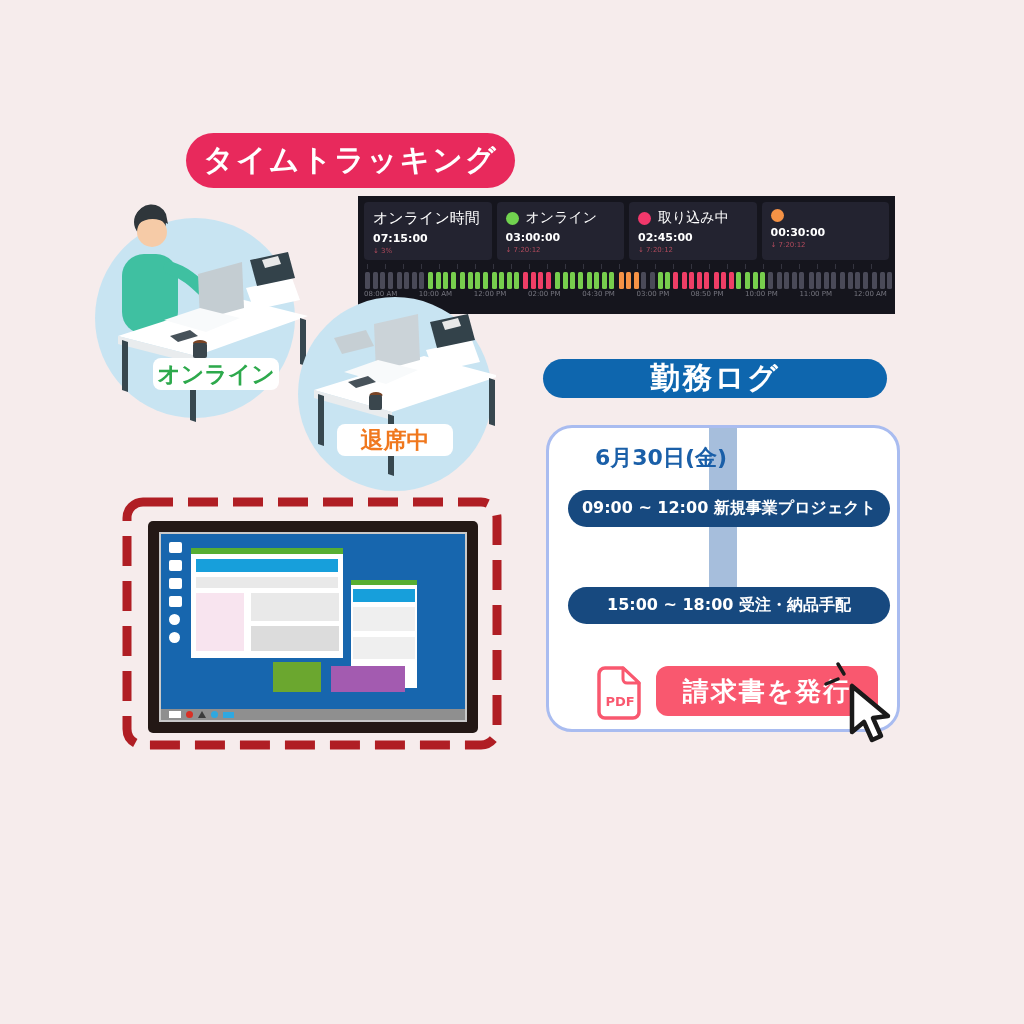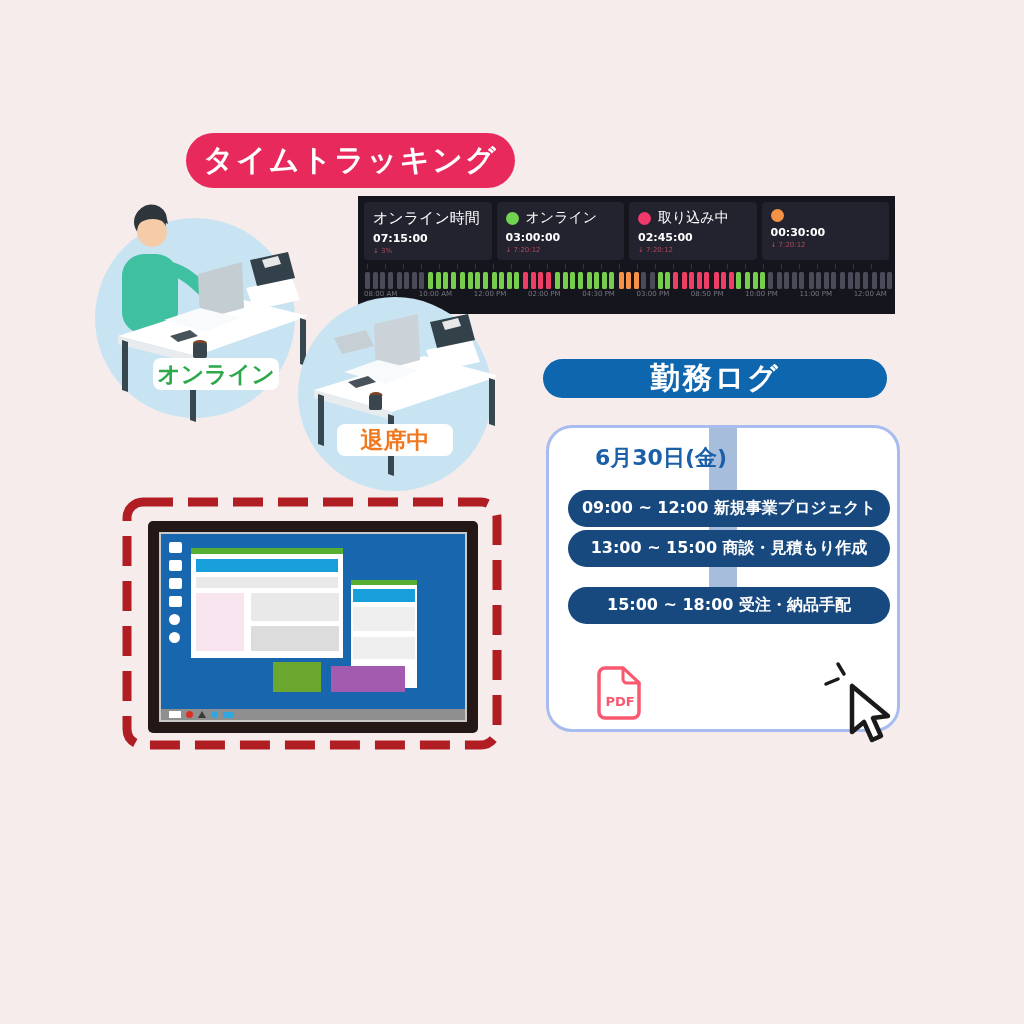--- a/index.html
+++ b/index.html
@@ -245,27 +245,27 @@
 
   <div class="status-label label-online" style="color: rgb(45, 169, 76);">オンライン</div>
   <div class="status-label label-away" style="color: rgb(240, 120, 30);">退席中</div>
 
   <div class="pill-badge badge-worklog" style="background:#0E66AE">勤務ログ</div>
 
   <div class="worklog-card">
     <div class="wl-stripe"></div>
     <div class="wl-date">6月30日(金)</div>
     <div class="entry-pill entry-0">09:00 ~ 12:00 新規事業プロジェクト</div>
-    <div class="entry-pill entry-1">13:00 ~ 15:00 商談・見積もり作成</div>
     <div class="entry-pill entry-2">15:00 ~ 18:00 受注・納品手配</div>
     <svg class="pdf-icon" viewBox="0 0 46 54">
       <path d="M8,2 h18 l16,15 v29 a6,6 0 0 1 -6,6 H8 a6,6 0 0 1 -6,-6 V8 a6,6 0 0 1 6,-6 z" fill="#fff" stroke="#F9586F" stroke-width="3.5" stroke-linejoin="round"></path>
       <path d="M26,2 l16,15 h-12 a4,4 0 0 1 -4,-4 z" fill="#fff" stroke="#F9586F" stroke-width="3" stroke-linejoin="round"></path>
       <text x="23" y="40" text-anchor="middle" font-size="13" font-weight="bold" fill="#F9586F">PDF</text>
     </svg>
+    <button class="invoice-btn">請求書を発行</button>
   </div>
 
   <svg class="cursor" viewBox="0 0 80 90">
     <path d="M4,24 l12,-5" stroke="#1a1a1a" stroke-width="3.5" stroke-linecap="round"></path>
     <path d="M16,4 l6,10" stroke="#1a1a1a" stroke-width="3.5" stroke-linecap="round"></path>
     <path d="M30,26 l0,46 l12,-10 l8,18 l9,-4 l-8,-18 l15,-2 z" fill="#ffffff" stroke="#1a1a1a" stroke-width="4.5" stroke-linejoin="round"></path>
   </svg>
 
   <svg class="capture-zone" viewBox="0 0 380 253">
     <rect x="5" y="5" width="370" height="243" rx="16" fill="none" stroke="#B01E24" stroke-width="9" stroke-dasharray="30 15"></rect>

